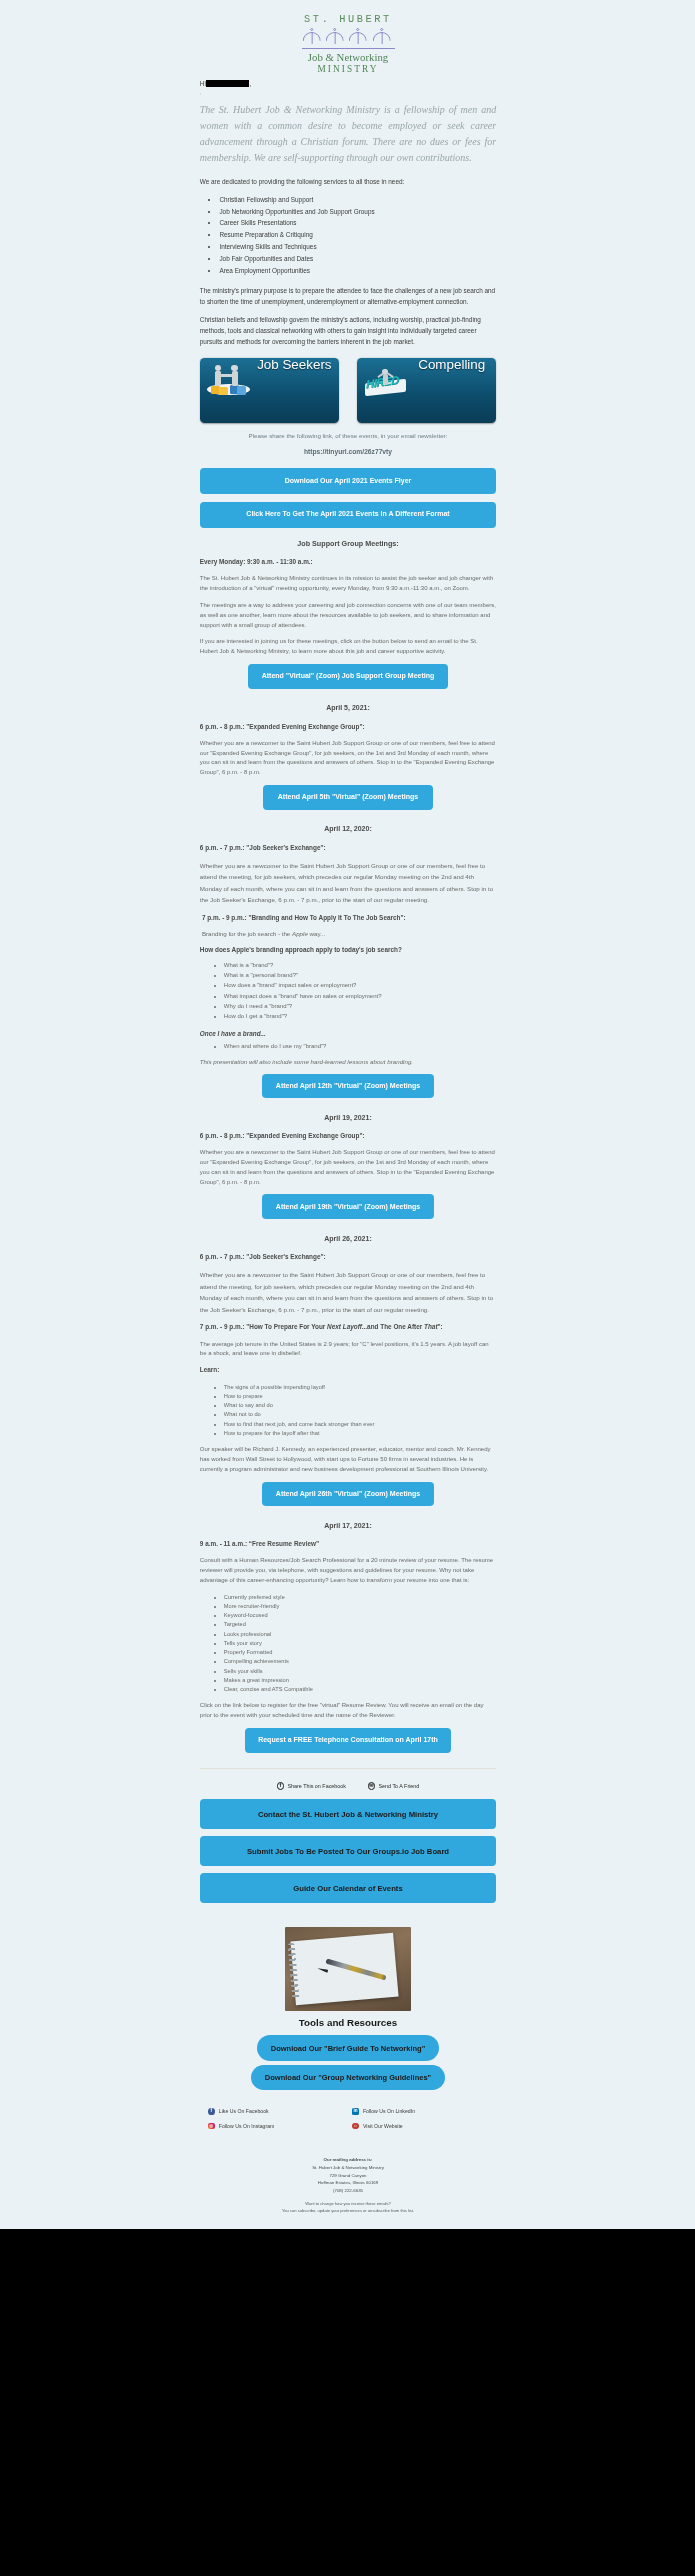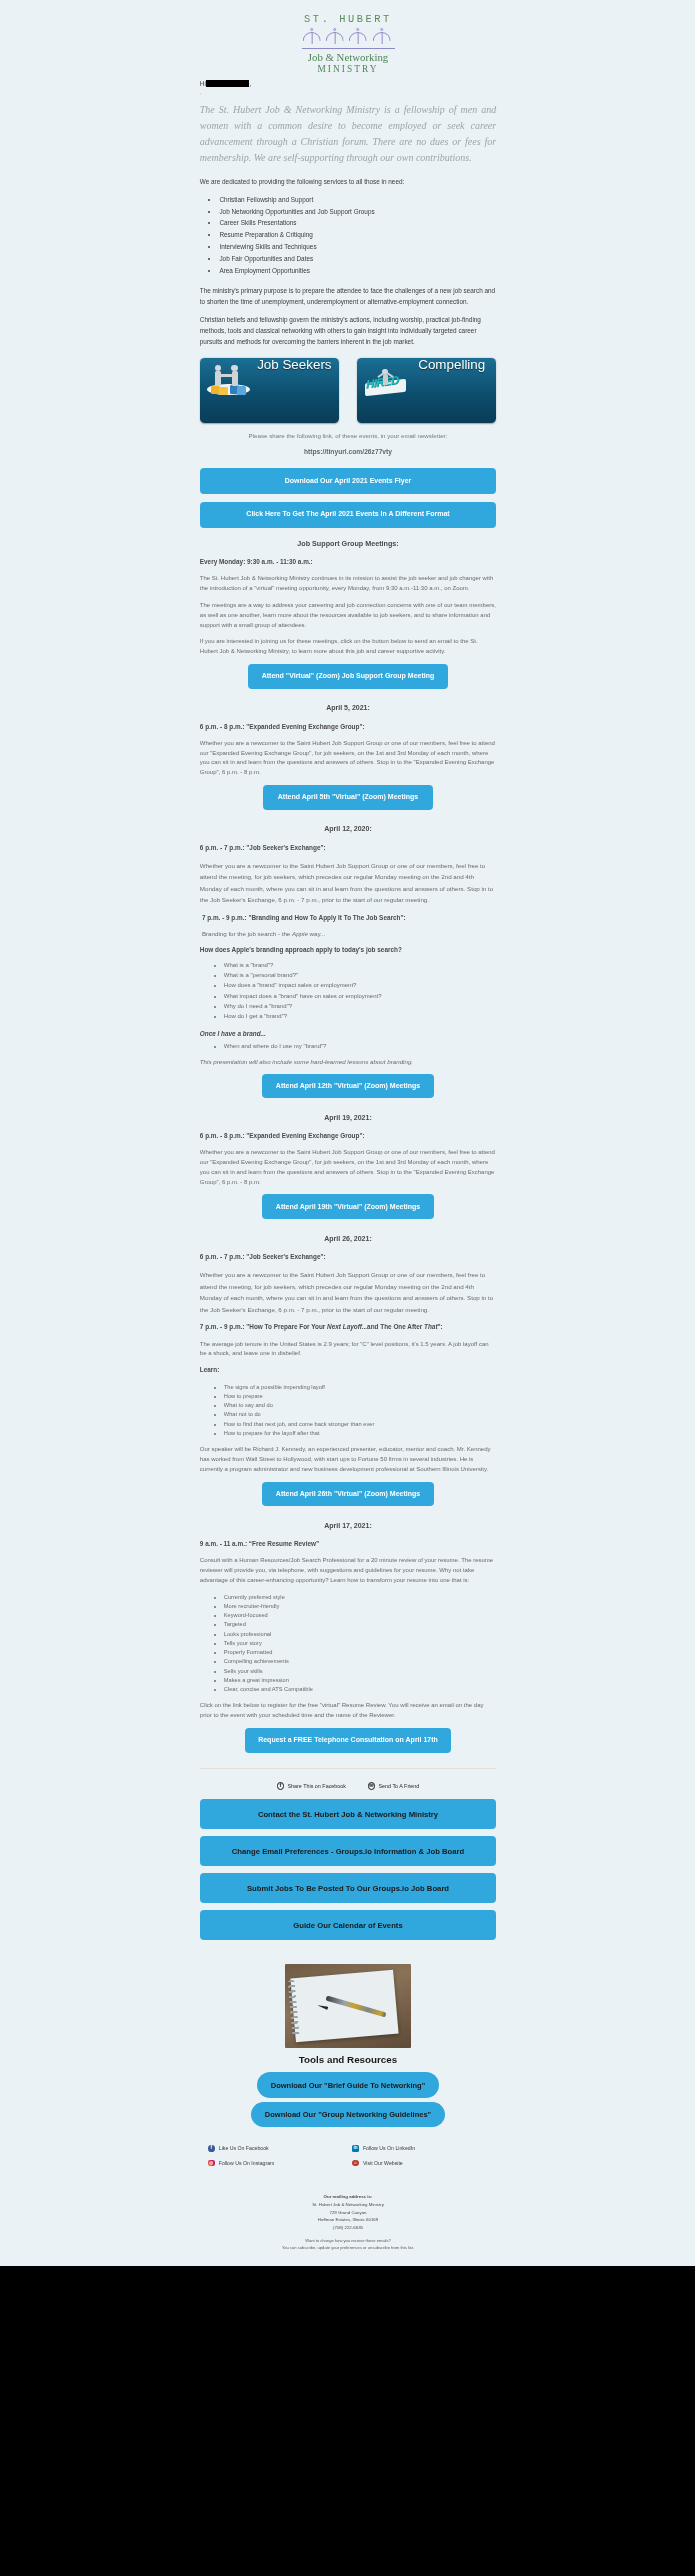--- a/index.html
+++ b/index.html
@@ -401,21 +401,20 @@
         <span class="circ">f</span>
         <span class="lbl">Share This on Facebook</span>
       </div>
       <div class="social-item">
         <span class="circ">✉</span>
         <span class="lbl">Send To A Friend</span>
       </div>
     </div>
 
     <button class="btn dark-label">Contact the St. Hubert Job &amp; Networking Ministry</button>
-    <button class="btn dark-label">Change Email Preferences - Groups.io Information &amp; Job Board</button>
     <button class="btn dark-label">Submit Jobs To Be Posted To Our Groups.io Job Board</button>
     <button class="btn dark-label">Guide Our Calendar of Events</button>
 
     <div class="tools-block">
       <div class="photo">
         <div class="pad"></div>
         <div class="spiral"></div>
         <div class="nib"></div>
         <div class="pen"></div>
       </div>

